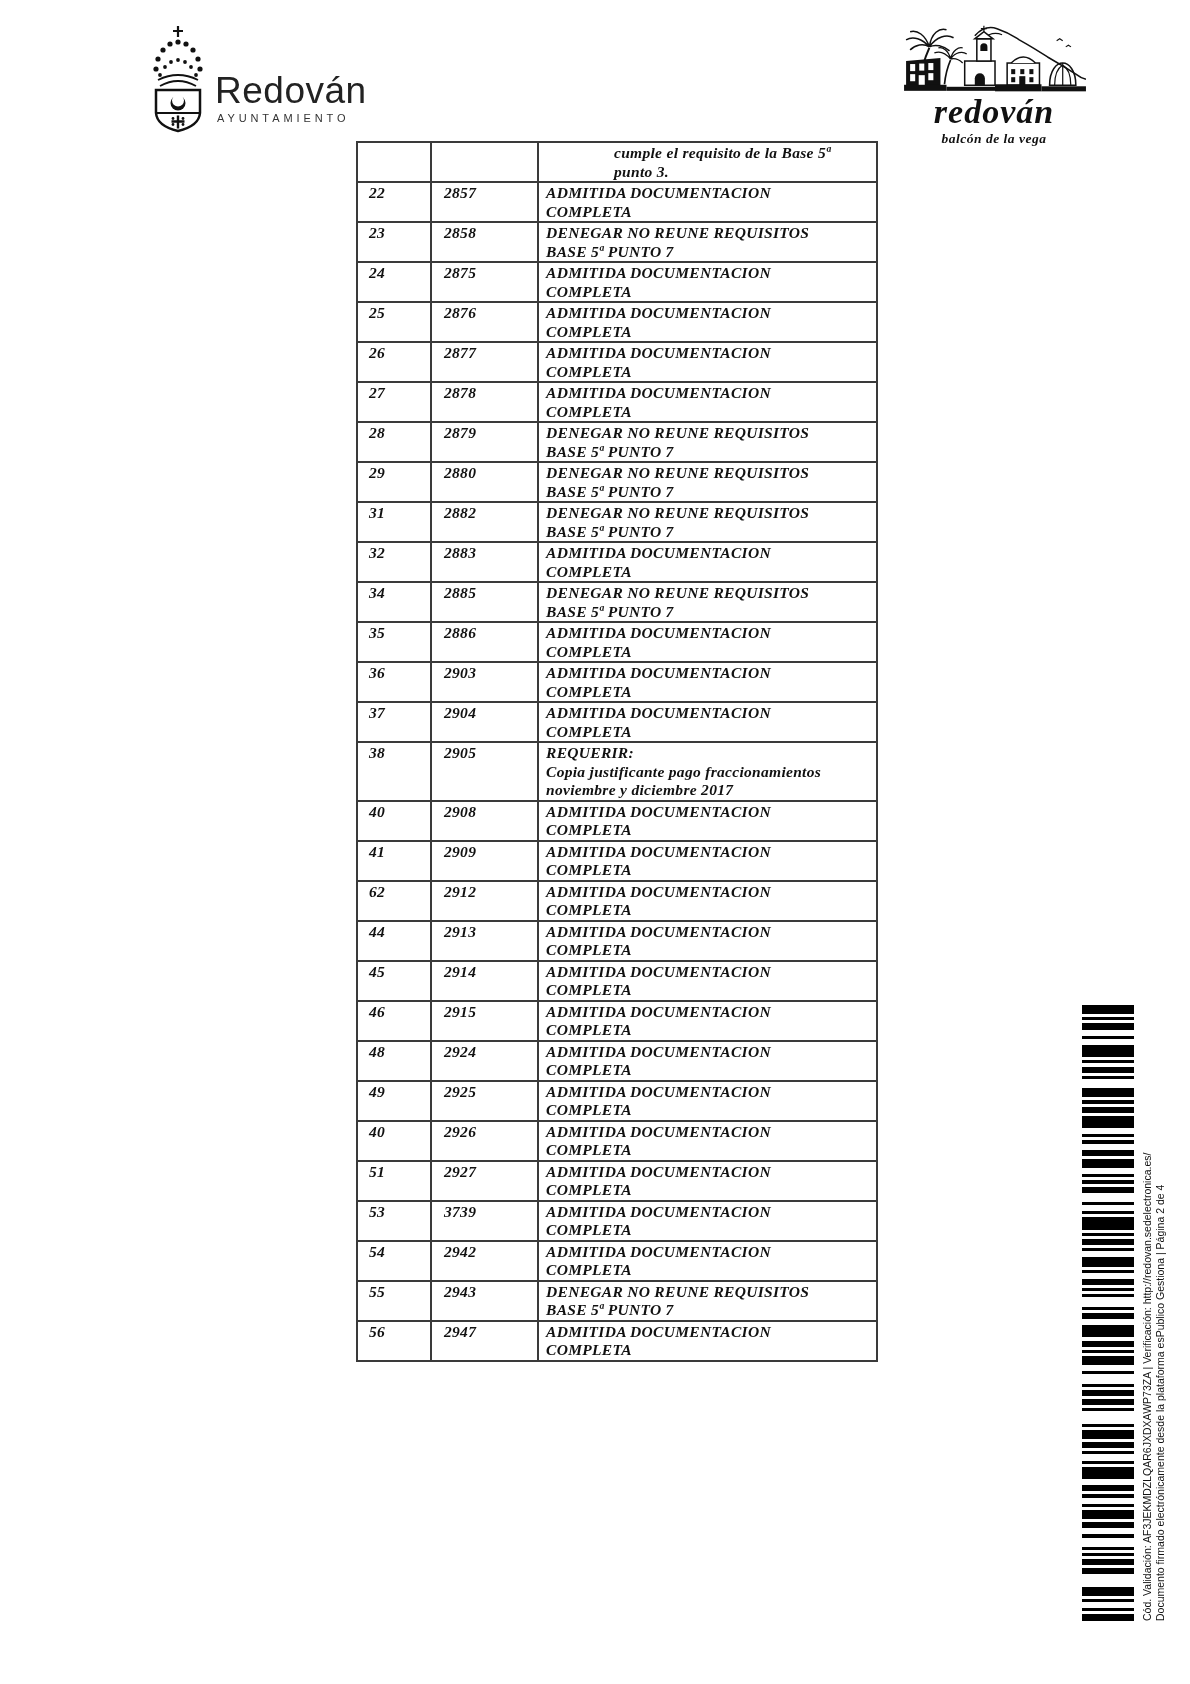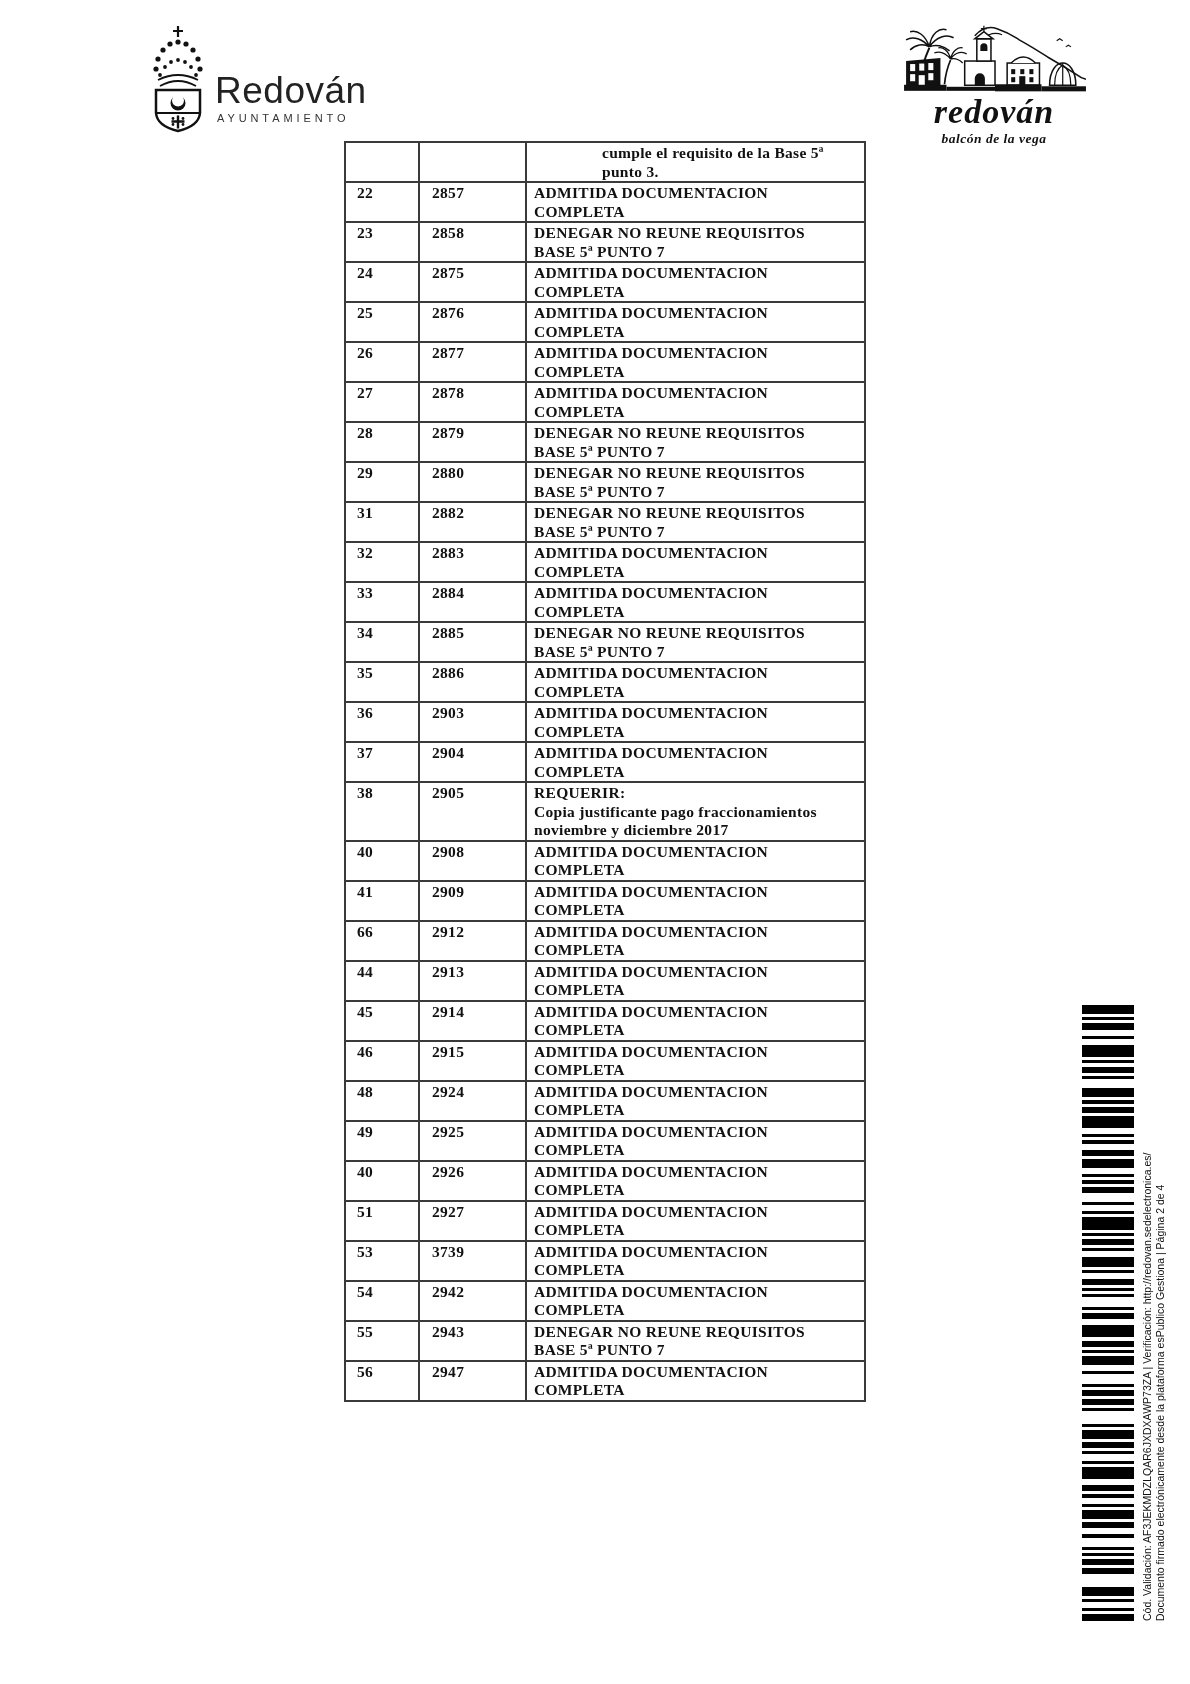--- a/index.html
+++ b/index.html
@@ -28,22 +28,22 @@
     font-family:"Liberation Serif", serif; font-style:italic; font-weight:bold;
     font-size:34px; line-height:1; color:#111; margin-top:-3px; letter-spacing:1px;
   }
   .logo-right-tag {
     font-family:"Liberation Serif", serif; font-style:italic; font-weight:bold;
     font-size:13.5px; color:#111; margin-top:2px; letter-spacing:0.5px;
   }
 
   
   table.doc-table {
-    position:absolute; left:344px; top:141px; width:466px;
-    border-collapse:collapse; table-layout:fixed;
+    position:absolute; left:356px; top:141px; width:466px;
+    border-collapse:collapse; table-layout:fixed;font-style:italic;
   }
   .doc-table td {
     border:2px solid #3a3a3a; vertical-align:top;
     font-weight:bold; font-size:15.5px; line-height:18.5px; letter-spacing:0.3px;
     color:#111; padding:1px 6px 0 6px;
   }
   .doc-table tr { height:38px; }
   .doc-table td.col-num { width:55px; padding-left:11px; }
   .doc-table td.col-id  { width:87px; padding-left:12px; }
   .doc-table td.col-status { width:324px; padding-left:7px; }
@@ -258,28 +258,20 @@
         </tr>
         <tr>
           <td class="col-num">32</td>
           <td class="col-id">2883</td>
           <td class="col-status">
             <div>ADMITIDA DOCUMENTACION</div>
             <div>COMPLETA</div>
           </td>
         </tr>
         <tr>
-          <td class="col-num">33</td>
-          <td class="col-id">2884</td>
-          <td class="col-status">
-            <div>ADMITIDA DOCUMENTACION</div>
-            <div>COMPLETA</div>
-          </td>
-        </tr>
-        <tr>
           <td class="col-num">34</td>
           <td class="col-id">2885</td>
           <td class="col-status">
             <div>DENEGAR NO REUNE REQUISITOS</div>
             <div>BASE 5ª PUNTO 7</div>
           </td>
         </tr>
         <tr>
           <td class="col-num">35</td>
           <td class="col-id">2886</td>
@@ -323,21 +315,21 @@
         </tr>
         <tr>
           <td class="col-num">41</td>
           <td class="col-id">2909</td>
           <td class="col-status">
             <div>ADMITIDA DOCUMENTACION</div>
             <div>COMPLETA</div>
           </td>
         </tr>
         <tr>
-          <td class="col-num">66</td>
+          <td class="col-num">62</td>
           <td class="col-id">2912</td>
           <td class="col-status">
             <div>ADMITIDA DOCUMENTACION</div>
             <div>COMPLETA</div>
           </td>
         </tr>
         <tr>
           <td class="col-num">44</td>
           <td class="col-id">2913</td>
           <td class="col-status">

